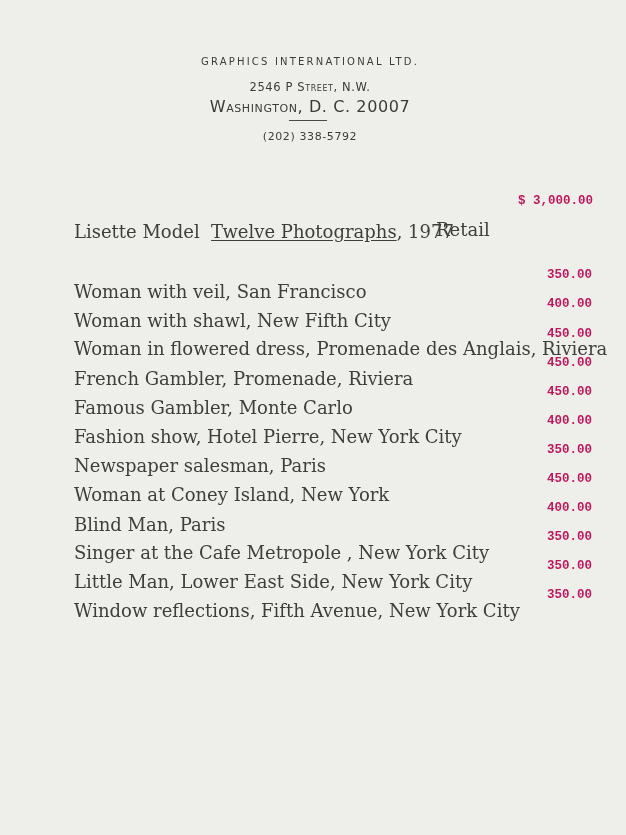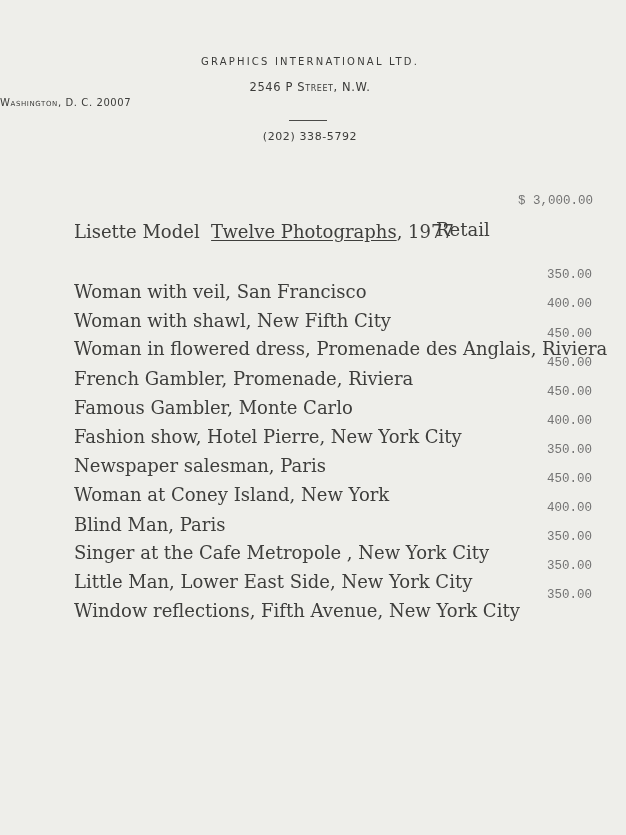--- a/index.html
+++ b/index.html
@@ -36,23 +36,23 @@
       left: 0; width: 620px;
       top: 24px;
       font-size: 11.5px;
       letter-spacing: 0.6px;
       text-align: center;
     }
     .addr2 {
       position: absolute;
       left: 0; width: 620px;
       top: 41px;
-      font-size: 10px;
+      font-size: 16px;
       letter-spacing: 0.6px;
-      text-align: left;
+      text-align: center;
     }
     .sc { font-variant: small-caps; }
     .rule {
       position: absolute;
       left: 289px;
       top: 64px;
       width: 38px;
       height: 1px;
       background: #4a4a48;
     }
@@ -67,22 +67,23 @@
     .typed {
       font-family: "DejaVu Serif", serif;
       font-size: 18px;
       color: #3e3e3c;
       white-space: nowrap;
       margin-top: 24px;
     }
     .mono {
       font-family: "Liberation Mono", monospace;
       font-size: 12.5px;
-      color: #737373;
+      color: #be185d;
       white-space: nowrap;
+      font-weight: bold;
     }
     .title-line {
       position: absolute;
       left: 74px;
       top: 197px;
     }
     .title-line .underline { text-decoration: underline; text-underline-offset: 2px; }
     .retail-label {
       position: absolute;
       left: 436px;

